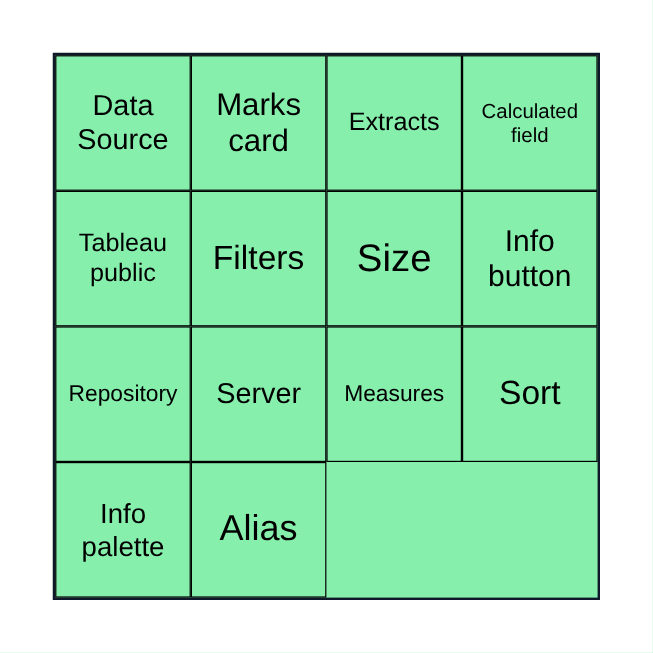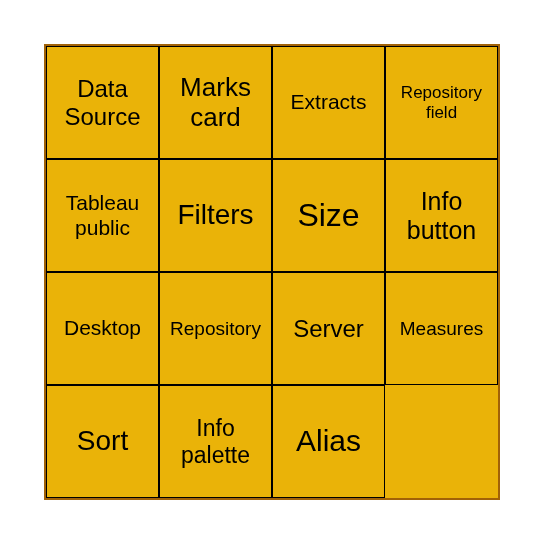--- a/index.html
+++ b/index.html
@@ -6,50 +6,49 @@
     body {
       width: 544px;
       height: 544px;
       background: #fff;
       font-family: Arial, Helvetica, sans-serif;
       display: flex;
       align-items: center;
       justify-content: center;
     }
     .bingo {
-      border: 2px solid #a16207;
+      border: 2px solid #0f172a;
       display: grid;
       grid-template-columns: repeat(4, 113px);
       grid-template-rows: repeat(4, 113px);
-      background: #eab308;
+      background: #86efac;
     }
     .cell {
       border: 1px solid #000;
       display: flex;
       align-items: center;
       justify-content: center;
       text-align: center;
       padding: 6px;
       font-size: 22px;
       line-height: 1.15;
       color: #000;
     }
   </style>
 </head>
 <body>
 
 <div class="bingo">
   <div class="cell" style="font-size:24px">Data Source</div>
   <div class="cell" style="font-size:26px">Marks card</div>
   <div class="cell" style="font-size:21px">Extracts</div>
-  <div class="cell" style="font-size:17px">Repository field</div>
+  <div class="cell" style="font-size:17px">Calculated field</div>
   <div class="cell" style="font-size:21px">Tableau public</div>
   <div class="cell" style="font-size:28px">Filters</div>
   <div class="cell" style="font-size:32px">Size</div>
   <div class="cell" style="font-size:25px">Info button</div>
-  <div class="cell" style="font-size:21px">Desktop</div>
   <div class="cell" style="font-size:19px">Repository</div>
   <div class="cell" style="font-size:24px">Server</div>
   <div class="cell" style="font-size:19px">Measures</div>
   <div class="cell" style="font-size:28px">Sort</div>
   <div class="cell" style="font-size:23px">Info palette</div>
   <div class="cell" style="font-size:30px">Alias</div>
 </div>
 
 </body></html>

